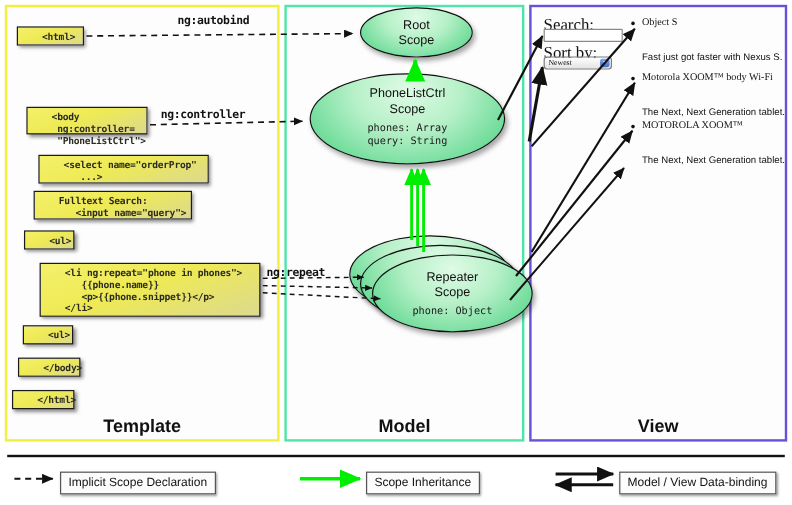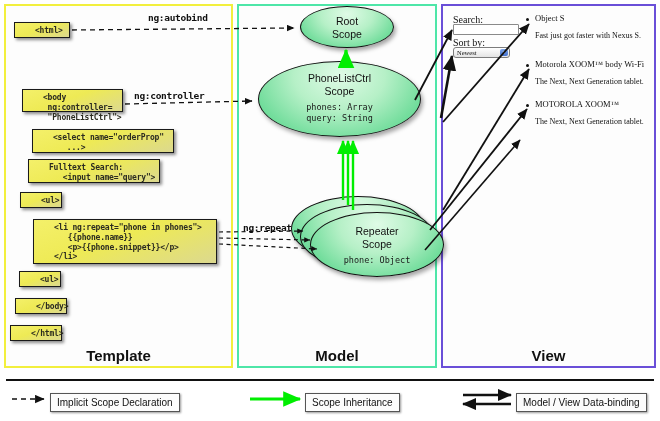--- a/index.html
+++ b/index.html
@@ -94,21 +94,21 @@
     font-size: 8.5px;
     color: #1a1a1a;
     line-height: 1.25;
     white-space: pre;
   }
 
   
   .view-lbl {
     position: absolute;
     font-family: "Liberation Serif", serif;
-    font-size: 10px;
+    font-size: 14px;
     color: #111;
   }
   .view-input {
     position: absolute;
     box-sizing: border-box;
     border: 1px solid #8a8a8a;
     background: #fff;
     border-radius: 1px;
   }
   .view-select {
@@ -136,24 +136,25 @@
   }
   .phone-name {
     position: absolute;
     font-family: "Liberation Serif", serif;
     font-size: 8.5px;
     color: #111;
     white-space: nowrap;
   }
   .phone-snip {
     position: absolute;
-    font-family: Liberation Serif, serif;
+    font-family: Liberation Sans, sans-serif;
     font-size: 8px;
     color: #111;
     white-space: nowrap;
+    margin-top: 12px;
   }
   .bullet {
     position: absolute;
     width: 3px; height: 3px;
     background: #111;
     border-radius: 50%;
   }
 
   
   #legend-rule {
@@ -219,21 +220,21 @@
 &lt;/li&gt;</div>
 
   <div class="codebox" style="left:19px; top:271px; width:34px; height:16px;">&lt;ul&gt;</div>
 
   <div class="codebox" style="left:15px; top:298px; width:52px; height:16px;">&lt;/body&gt;</div>
 
   <div class="codebox" style="left:10px; top:325px; width:52px; height:16px;">&lt;/html&gt;</div>
 
   <div class="conn-label" style="left:148px; top:12px;">ng:autobind</div>
   <div class="conn-label" style="left:134px; top:90px;">ng:controller</div>
-  <div class="conn-label" style="left:222px; top:222px;margin-left:21px;">ng:repeat</div>
+  <div class="conn-label" style="left:222px; top:222px;">ng:repeat</div>
 
   <div class="scope" style="left:300px; top:6px; width:94px; height:42px;">
     <div class="scope-txt" style="top:8px;">Root</div>
     <div class="scope-txt" style="top:21px;">Scope</div>
   </div>
 
   <div class="scope" style="left:258px; top:61px; width:163px; height:76px;">
     <div class="scope-txt" style="top:10px;">PhoneListCtrl</div>
     <div class="scope-txt" style="top:23px;">Scope</div>
     <div class="scope-props" style="top:40px;">phones: Array

